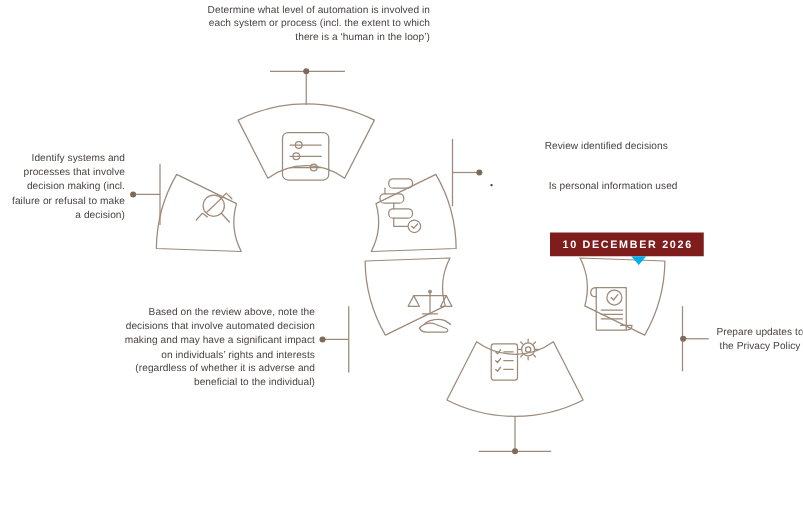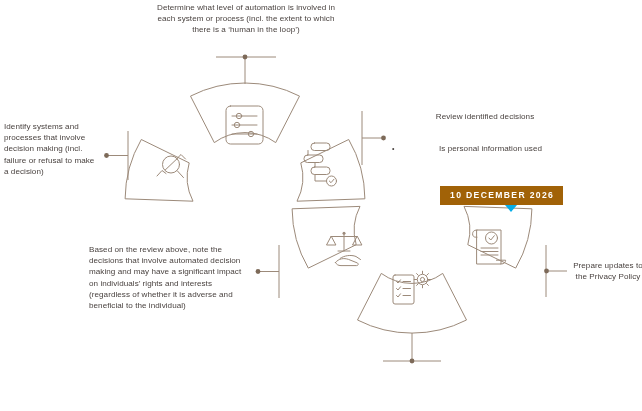--- a/index.html
+++ b/index.html
@@ -2,28 +2,28 @@
 <html><head>
 <meta charset="utf-8">
 <style>
   html,body{margin:0;padding:0;background:#ffffff;}
   body{width:642px;height:411px;overflow:hidden;
        font-family:"Liberation Sans","DejaVu Sans",sans-serif;}
   #stage{position:relative;width:642px;height:411px;background:#fff;}
   svg#diagram{position:absolute;left:0;top:0;width:642px;height:411px;}
   .lbl{position:absolute;color:#4a4340;font-size:8.1px;line-height:11.2px;
        letter-spacing:.05px;}
-  .lbl-r{}
+  .lbl-r{text-align:right;}
   .lbl-l{text-align:center;}
-  .lbl-c{text-align:center;}
+  .lbl-c{text-align:right;}
   .bullets{margin:0;padding:0;list-style:none;}
   .bullets li{position:relative;padding-left:11px;margin-top:21px;}
   .bullets li:before{content:"\2022";position:absolute;left:2px;top:-0.5px;
        font-size:7px;color:#4a4340;}
-  .badge{position:absolute;background:#a16207;color:#fff;font-weight:bold;
+  .badge{position:absolute;background:#7f1d1d;color:#fff;font-weight:bold;
        font-size:8.6px;letter-spacing:1.35px;padding:5px 9px 5px 10px;
        white-space:nowrap;line-height:1;}
   .badge-tip{position:absolute;width:0;height:0;
        border-left:6px solid transparent;border-right:6px solid transparent;
        border-top:7px solid #05ADE8;}
 </style>
 </head>
 <body>
 
 <div id="stage">

